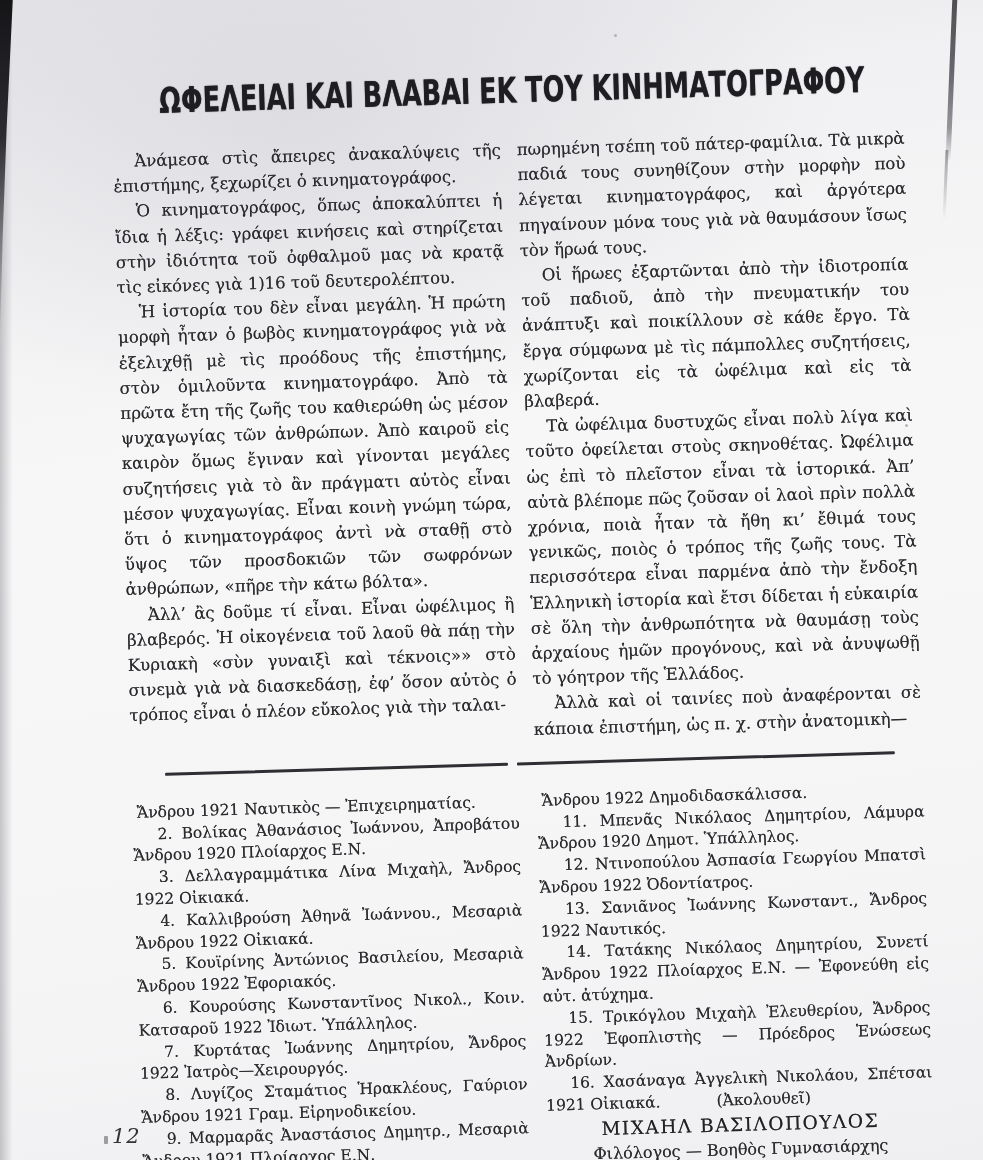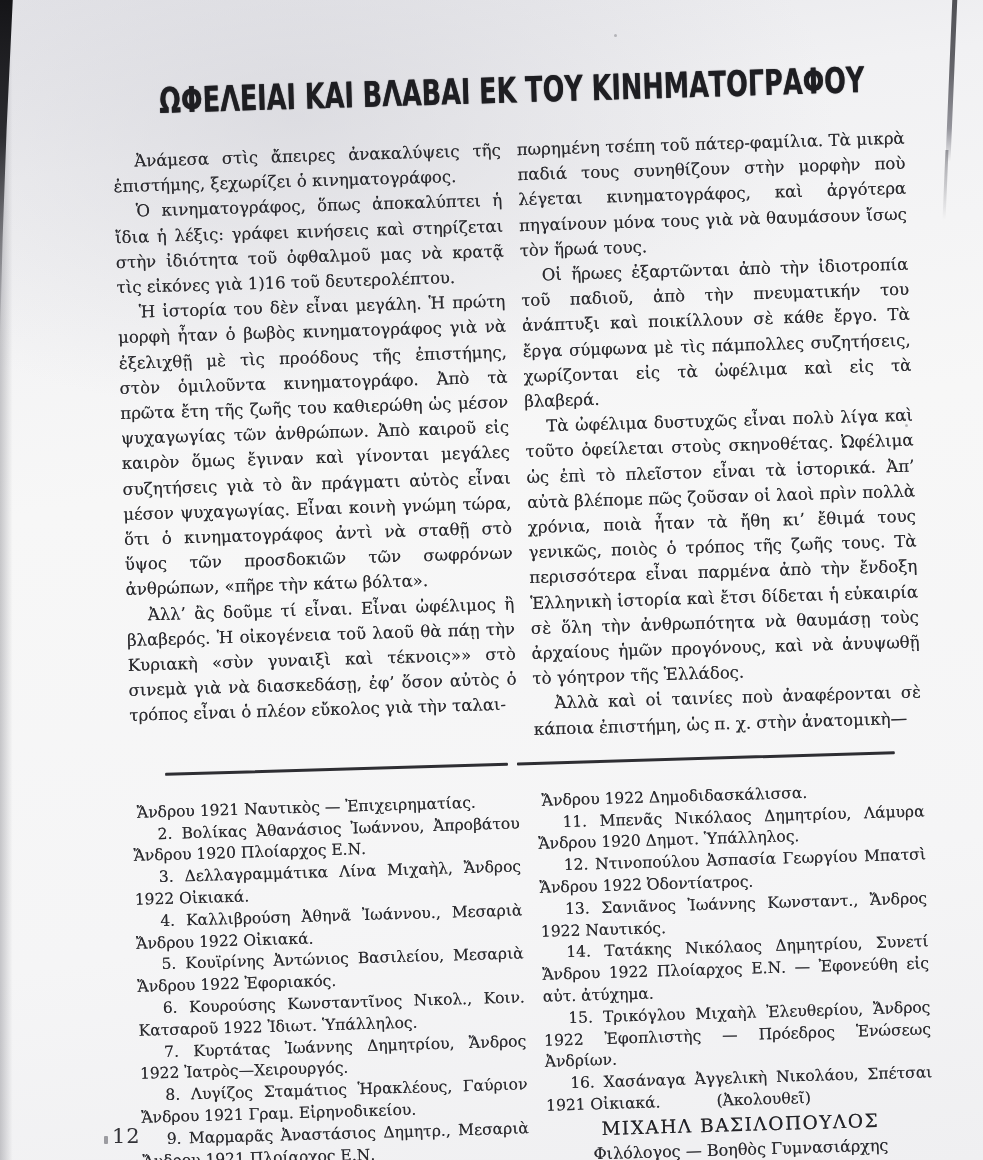--- a/index.html
+++ b/index.html
@@ -55,21 +55,21 @@
   .namelist p { margin:0; text-indent:1.6em; text-align:justify; }
   .namelist p.flush { text-indent:0.3em; }
   .follow { margin-left:56px; white-space:nowrap; }
 
   .byline { text-align:center; margin-top:2px; }
   .byline .name { font-size:18.5px; letter-spacing:1.5px; color:#222226; margin-top:2px; }
   .byline .role { font-size:16px; margin-top:3px; text-indent:0; }
   .byline .school { font-size:16px; margin-top:3px; text-indent:0; }
 
   .page-number { position:absolute; left:112px; top:1124px; font-size:21px;
-    font-family:"DejaVu Serif","Liberation Serif",serif; color:#323237; letter-spacing:1px; }
+    font-family:"DejaVu Serif","Liberation Serif",serif; color:#323237; letter-spacing:1px;font-style:italic; }
 </style>
 </head>
 <body>
 
 <div class="scan">
 
   <div class="edge-shadow-left"></div>
   <div class="corner-wedge"></div>
   <div class="scuff-right"></div>
   <div class="scuff-right-tail"></div>

